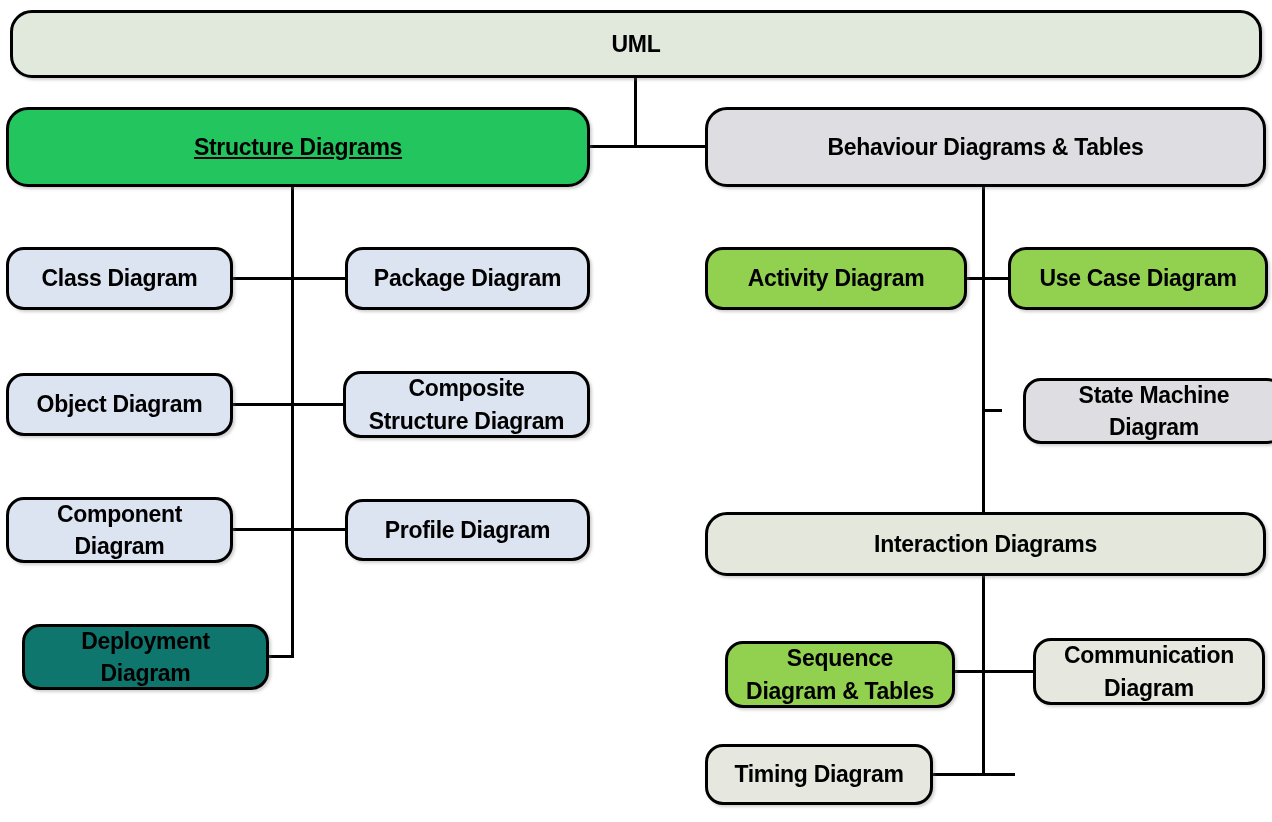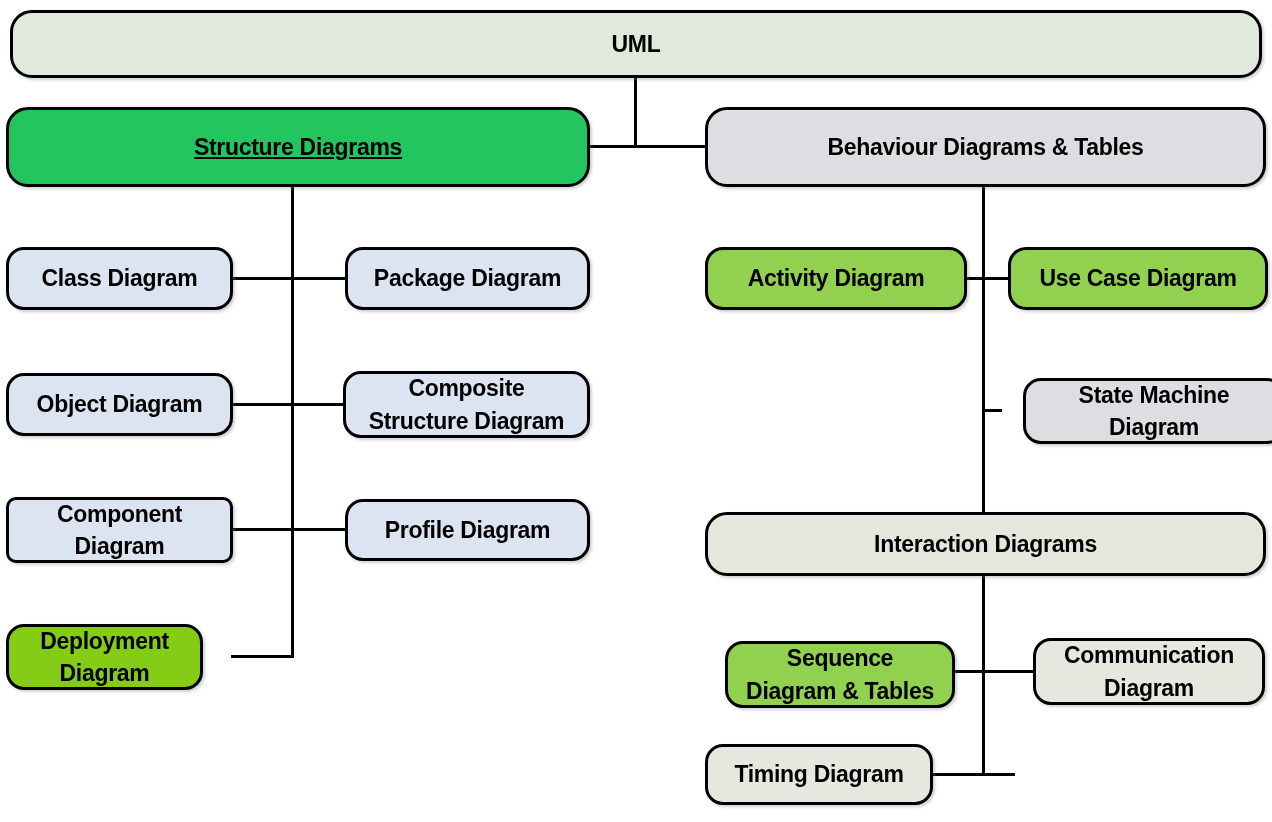--- a/index.html
+++ b/index.html
@@ -72,26 +72,26 @@
 
   <div class="node" style="left: 6px; top: 247px; width: 227px; height: 63px; background: rgb(221, 228, 241);">Class Diagram</div>
 
   <div class="node" style="left: 345px; top: 247px; width: 245px; height: 63px; background: rgb(221, 228, 241);">Package Diagram</div>
 
   <div class="node" style="left: 6px; top: 373px; width: 227px; height: 63px; background: rgb(221, 228, 241);">Object Diagram</div>
 
   <div class="node" style="left: 343px; top: 371px; width: 247px; height: 67px; background: rgb(221, 228, 241);">Composite
 Structure Diagram</div>
 
-  <div class="node" style="left: 6px; top: 497px; width: 227px; height: 66px; background: rgb(221, 228, 241); border-radius: 10px;">Component
+  <div class="node" style="left: 6px; top: 497px; width: 227px; height: 66px; background: rgb(221, 228, 241);">Component
 Diagram</div>
 
   <div class="node" style="left: 345px; top: 499px; width: 245px; height: 62px; background: rgb(221, 228, 241);">Profile Diagram</div>
 
-  <div class="node" style="left: 6px; top: 624px; width: 197px; height: 66px; background: #84cc16;">Deployment
+  <div class="node" style="left: 22px; top: 624px; width: 247px; height: 66px; background: #0f766e;">Deployment
 Diagram</div>
 
   <div class="node" style="left: 705px; top: 247px; width: 262px; height: 63px; background: rgb(146, 208, 80);">Activity Diagram</div>
 
   <div class="node" style="left: 1008px; top: 247px; width: 260px; height: 63px; background: rgb(146, 208, 80);">Use Case Diagram</div>
 
   <div class="node" style="left: 1000px; top: 378px; width: 262px; height: 66px; background: rgb(222, 221, 225); margin-left: 23px;">State Machine
 Diagram</div>
 
   <div class="node wide" style="left: 705px; top: 512px; width: 561px; height: 64px; background: rgb(228, 231, 220);">Interaction Diagrams</div>

